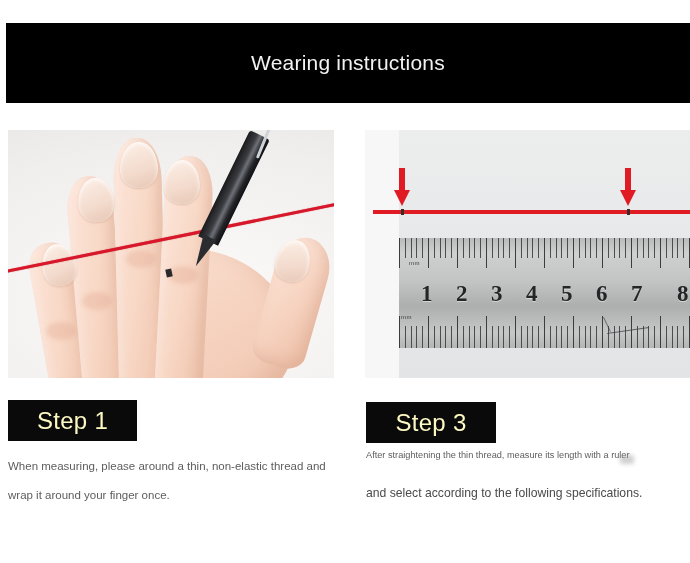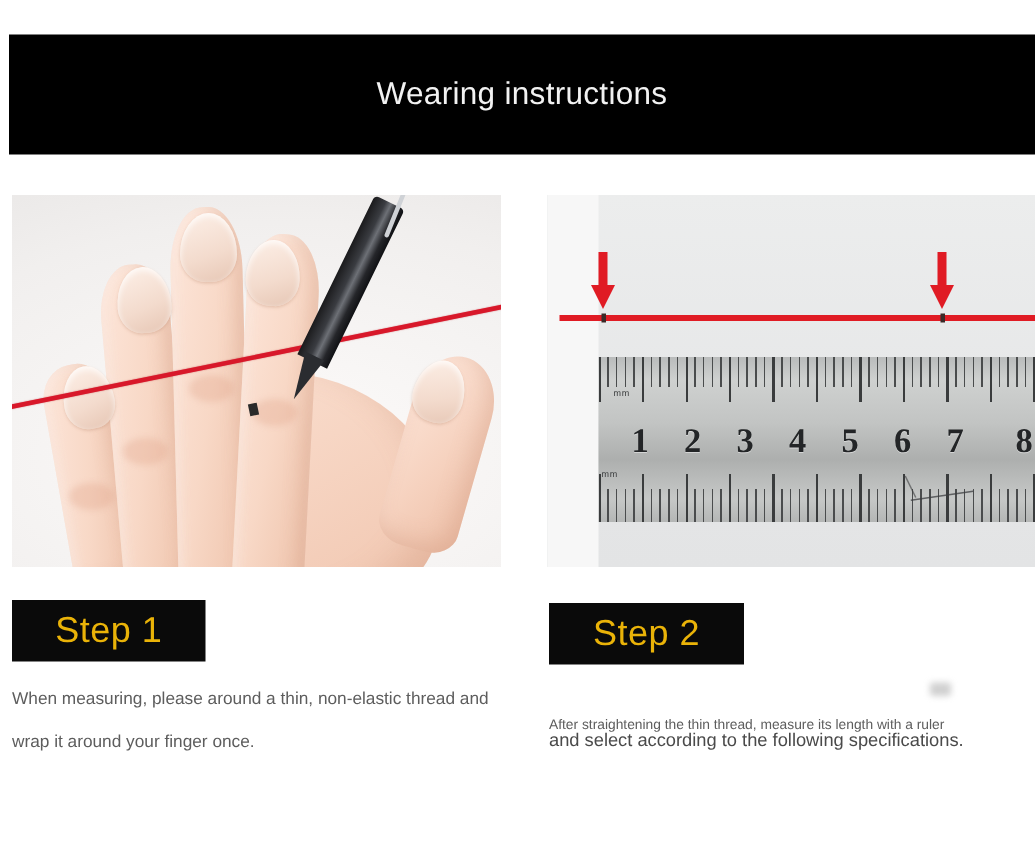--- a/index.html
+++ b/index.html
@@ -265,36 +265,36 @@
   .step-badge {
     position: absolute;
     background: #0a0a0a;
     display: flex;
     align-items: center;
     justify-content: center;
   }
   .step-badge-1 { left: 8px;   top: 400px; width: 129px; height: 41px; }
   .step-badge-2 { left: 366px; top: 402px; width: 130px; height: 41px; }
   .step-badge-text {
-    color: #eab308;
+    color: #fef9c3;
     font-size: 24px;
     font-weight: 400;
     letter-spacing: 0.3px;
   }
 
   
   .caption {
     position: absolute;
     color: #5d5d5d;
     line-height: 1.2;
     white-space: nowrap;
   }
   .cap1-l1 { left: 8px;   top: 460px; font-size: 11.5px; }
   .cap1-l2 { left: 8px;   top: 489px; font-size: 11.5px; text-align: center; }
-  .cap2-l1 { left: 366px; top: 478px; font-size: 9.2px; text-align: center; }
+  .cap2-l1 { left: 366px; top: 450px; font-size: 9.2px; text-align: center; }
   .cap2-l2 { left: 366px; top: 486px; font-size: 12.2px; color:#4a4a4a; }
 
   .smudge {
     position: absolute;
     left: 620px; top: 455px;
     width: 14px; height: 9px;
     background: rgba(150,150,150,0.45);
     filter: blur(2px);
     border-radius: 2px;
   }
@@ -383,19 +383,19 @@
         <span class="ruler-num" style="left:278px">8</span>
       </div>
 
       <div class="ruler-scratch"></div>
       <div class="ruler-scratch2"></div>
     </div>
   </div>
 </div>
 
 <div class="step-badge step-badge-2">
-  <span class="step-badge-text">Step 2</span>
+  <span class="step-badge-text">Step 3</span>
 </div>
 
 <div class="caption cap2-l1">After straightening the thin thread, measure its length with a ruler</div>
 <div class="caption cap2-l2">and select according to the following specifications.</div>
 
 <div class="smudge"></div>
 
 </body></html>

